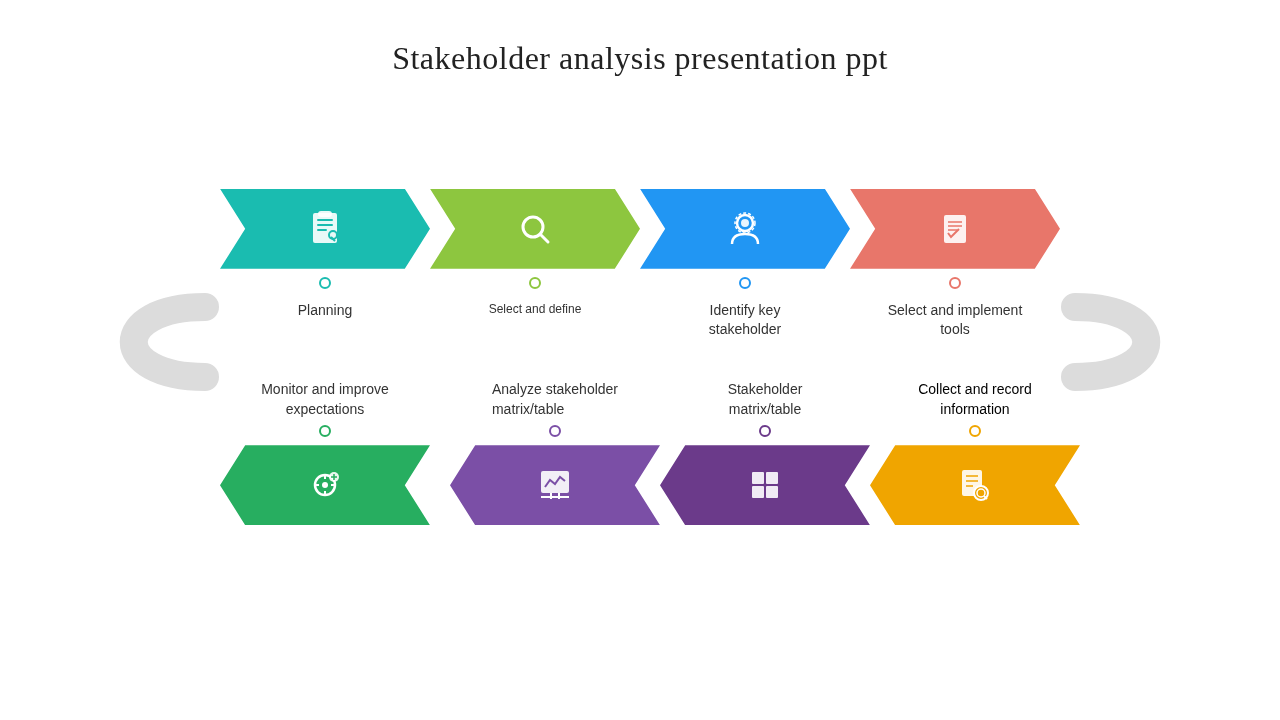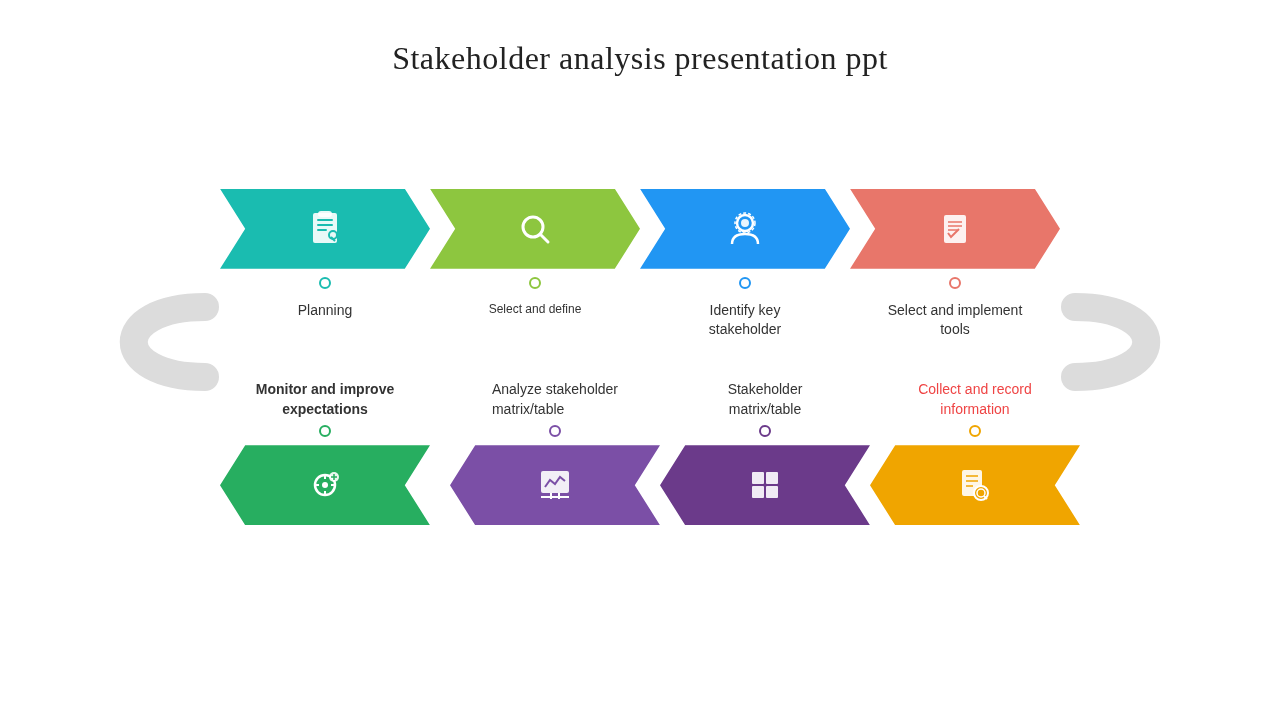--- a/index.html
+++ b/index.html
@@ -210,21 +210,21 @@
                 <rect x="5" y="3" width="20" height="26" rx="2" fill="white" opacity="0.9"></rect>
                 <line x1="9" y1="9" x2="21" y2="9" stroke="#F0A500" stroke-width="1.5"></line>
                 <line x1="9" y1="14" x2="21" y2="14" stroke="#F0A500" stroke-width="1.5"></line>
                 <line x1="9" y1="19" x2="16" y2="19" stroke="#F0A500" stroke-width="1.5"></line>
                 <circle cx="24" cy="26" r="7" fill="#F0A500" stroke="white" stroke-width="2"></circle>
                 <circle cx="24" cy="26" r="4" fill="none" stroke="white" stroke-width="1.5"></circle>
                 <line x1="27" y1="29" x2="30" y2="32" stroke="white" stroke-width="2"></line>
               </svg>
             </div>
             <div class="dot" style="margin-bottom:8px;width:12px;height:12px;border-radius:50%;border:2px solid #F0A500;background:white;"></div>
-            <div class="label-text" style="margin-bottom:6px;font-family:Arial,sans-serif;font-size:14px;color:#ef4444;text-align:center;">Collect and record<br>information</div>
+            <div class="label-text" style="margin-bottom:6px;font-family:Arial,sans-serif;font-size:14px;color:#000000;text-align:center;">Collect and record<br>information</div>
           </div>
         </div>
 
         <div class="arrow-wrapper" style="align-items:center; margin-right:-20px;">
           <div style="display:flex;flex-direction:column-reverse;align-items:center;">
             <div class="chevron-left" style="width:210px;height:80px;background-color:#6B3A8A;clip-path:polygon(12% 0, 100% 0, 88% 50%, 100% 100%, 12% 100%, 0% 50%);display:flex;align-items:center;justify-content:center;">
               <svg width="36" height="36" viewBox="0 0 36 36">
                 <rect x="5" y="5" width="12" height="12" rx="1" fill="white" opacity="0.9"></rect>
                 <rect x="19" y="5" width="12" height="12" rx="1" fill="white" opacity="0.9"></rect>
                 <rect x="5" y="19" width="12" height="12" rx="1" fill="white" opacity="0.9"></rect>
@@ -261,20 +261,20 @@
                 <line x1="18" y1="8" x2="18" y2="12" stroke="white" stroke-width="2"></line>
                 <line x1="18" y1="24" x2="18" y2="28" stroke="white" stroke-width="2"></line>
                 <line x1="8" y1="18" x2="12" y2="18" stroke="white" stroke-width="2"></line>
                 <line x1="24" y1="18" x2="28" y2="18" stroke="white" stroke-width="2"></line>
                 <circle cx="27" cy="10" r="5" fill="white" opacity="0.9"></circle>
                 <line x1="24" y1="10" x2="30" y2="10" stroke="#27AE60" stroke-width="1.5"></line>
                 <line x1="27" y1="7" x2="27" y2="13" stroke="#27AE60" stroke-width="1.5"></line>
               </svg>
             </div>
             <div class="dot" style="margin-bottom:8px;width:12px;height:12px;border-radius:50%;border:2px solid #27AE60;background:white;"></div>
-            <div class="label-text" style="margin-bottom:6px;font-family:Arial,sans-serif;font-size:14px;color:#333;text-align:center;font-weight:bold;">Monitor and improve<br>expectations</div>
+            <div class="label-text" style="margin-bottom:6px;font-family:Arial,sans-serif;font-size:14px;color:#333;text-align:center;">Monitor and improve<br>expectations</div>
           </div>
         </div>
 
       </div>
     </div>
   </div>
 </div>
 
 </body></html>

